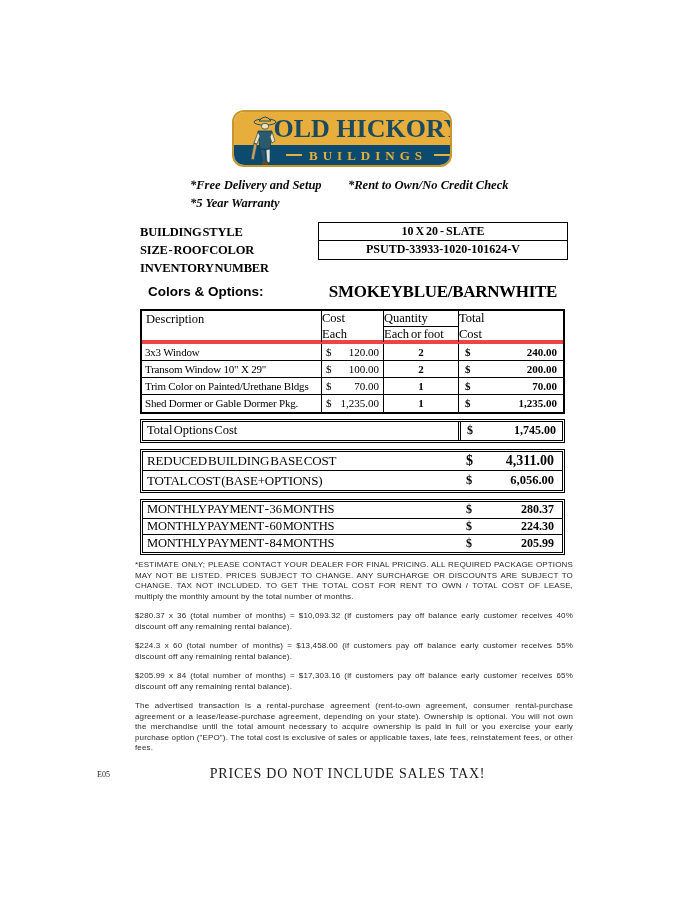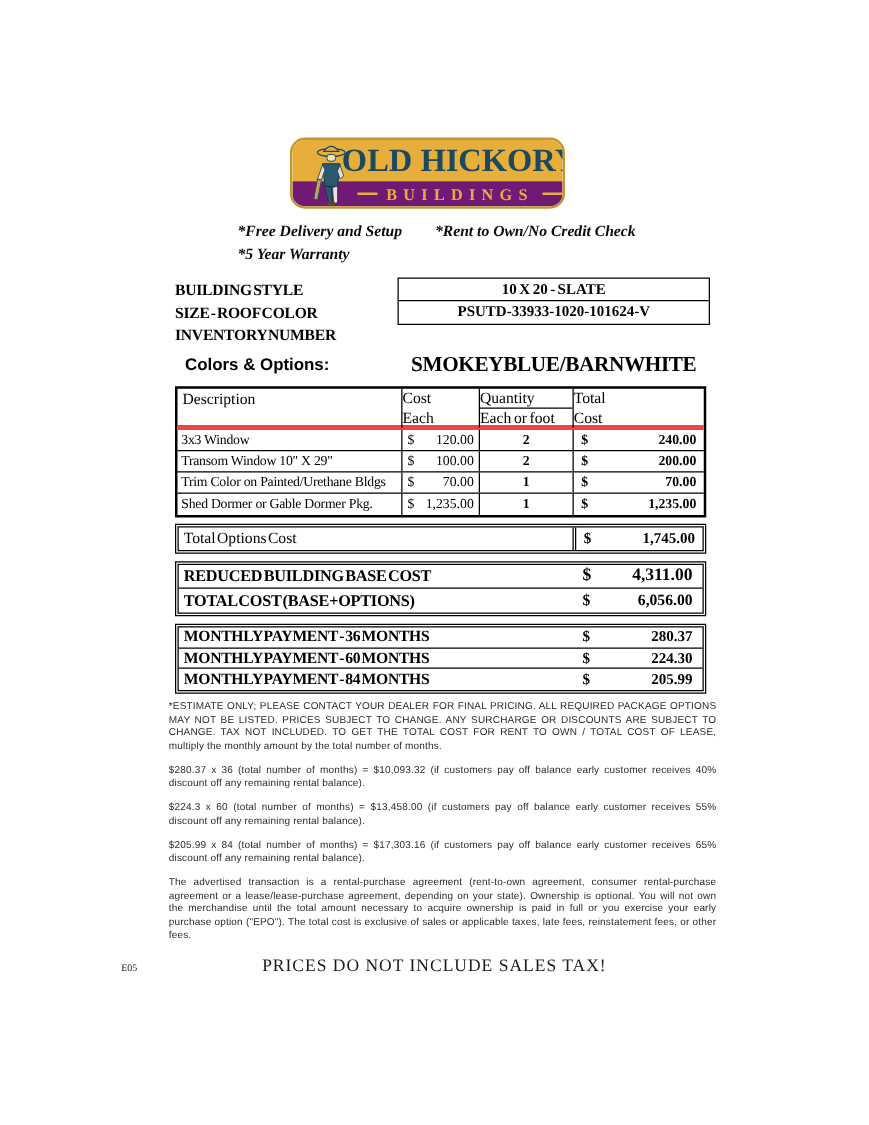--- a/index.html
+++ b/index.html
@@ -9,21 +9,21 @@
     font-family:"Liberation Serif", serif; color:#000; overflow:hidden;
   }
 
   
   .logo {
     position:absolute; left:232px; top:110px; width:220px; height:57px;
     border-radius:12px; overflow:hidden; border:2px solid #c8962f;
   }
   .logo-top { position:relative; height:33px; background:#e8ae3c;
     display:flex; align-items:center; justify-content:center; padding-left:52px; }
-  .logo-bottom { position:relative; height:20px; background:#701a75;
+  .logo-bottom { position:relative; height:20px; background:#0c4a6e;
     display:flex; align-items:center; justify-content:center; gap:7px; padding-left:52px; }
   .logo-title { font-size:26px; font-weight:bold; color:#1b4a5e; letter-spacing:0px;
     white-space:nowrap; line-height:1; }
   .logo-sub { font-size:13px; font-weight:bold; color:#e8ae3c; letter-spacing:5px; line-height:1; }
   .logo-dash { width:16px; height:2px; background:#e8ae3c; }
   .mascot { position:absolute; left:12px; top:3px; width:38px; height:52px; z-index:3; }
 
   
   .taglines {
     position:absolute; left:190px; top:178px;
@@ -72,21 +72,21 @@
   .topt { top:419px; height:24px; display:flex; }
   .topt-label { flex:1; font-weight:normal; font-size:12.5px; line-height:17px; padding-left:4px;
     word-spacing:-2px; }
   .topt-amt { width:104px; border-left:3px double #000; font-weight:bold; font-size:12px;
     line-height:17px; display:flex; justify-content:space-between; padding:0 6px; }
 
   .costbox { top:449px; }
   .costbox .row, .paybox .row { display:flex; align-items:center; padding-left:4px; }
   .costbox .row { height:19px; border-bottom:1px solid #000; }
   .costbox .row:last-child { border-bottom:none; }
-  .box-label { flex:1; font-weight:bold; font-size:13px; word-spacing:-2px; letter-spacing:-0.2px; }
+  .box-label { flex:1; font-weight:normal; font-size:13px; word-spacing:-2px; letter-spacing:-0.2px; }
   .box-amt { width:100px; display:flex; justify-content:space-between; padding:0 8px 0 4px;
     font-weight:bold; }
   .amt-lg { font-size:14px; }
   .amt-md { font-size:12.5px; }
 
   .paybox { top:499px; }
   .paybox .row { height:16.5px; border-bottom:1px solid #000; }
   .paybox .row:last-child { border-bottom:none; }
   .paybox .box-label { font-size:12.5px; }
   .paybox .box-amt { font-size:12px; }

